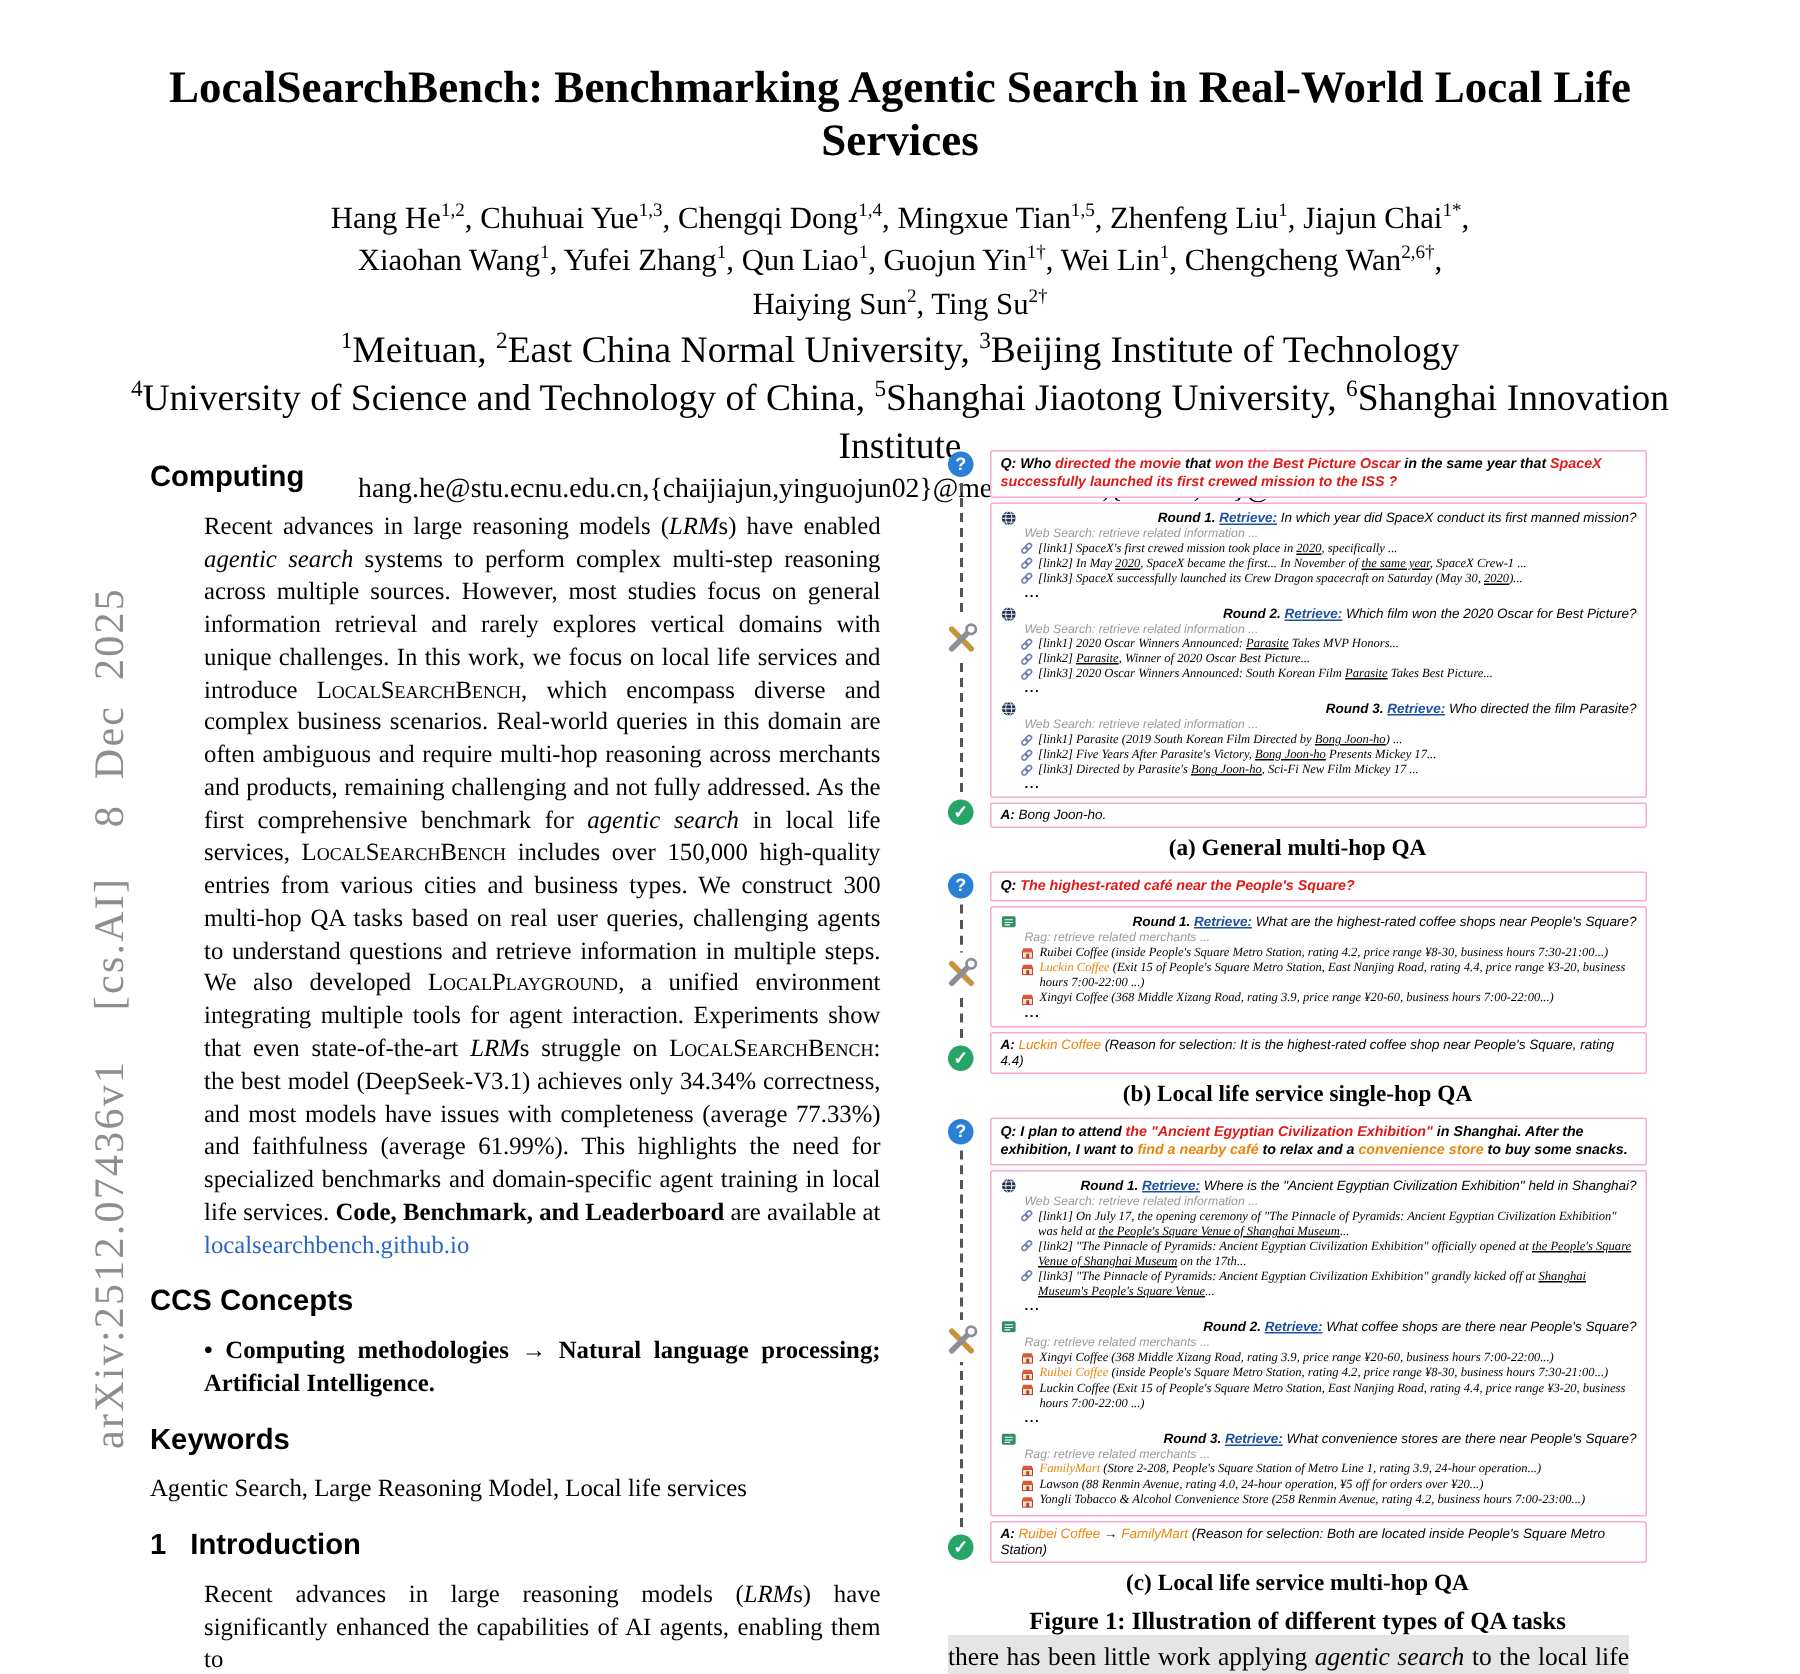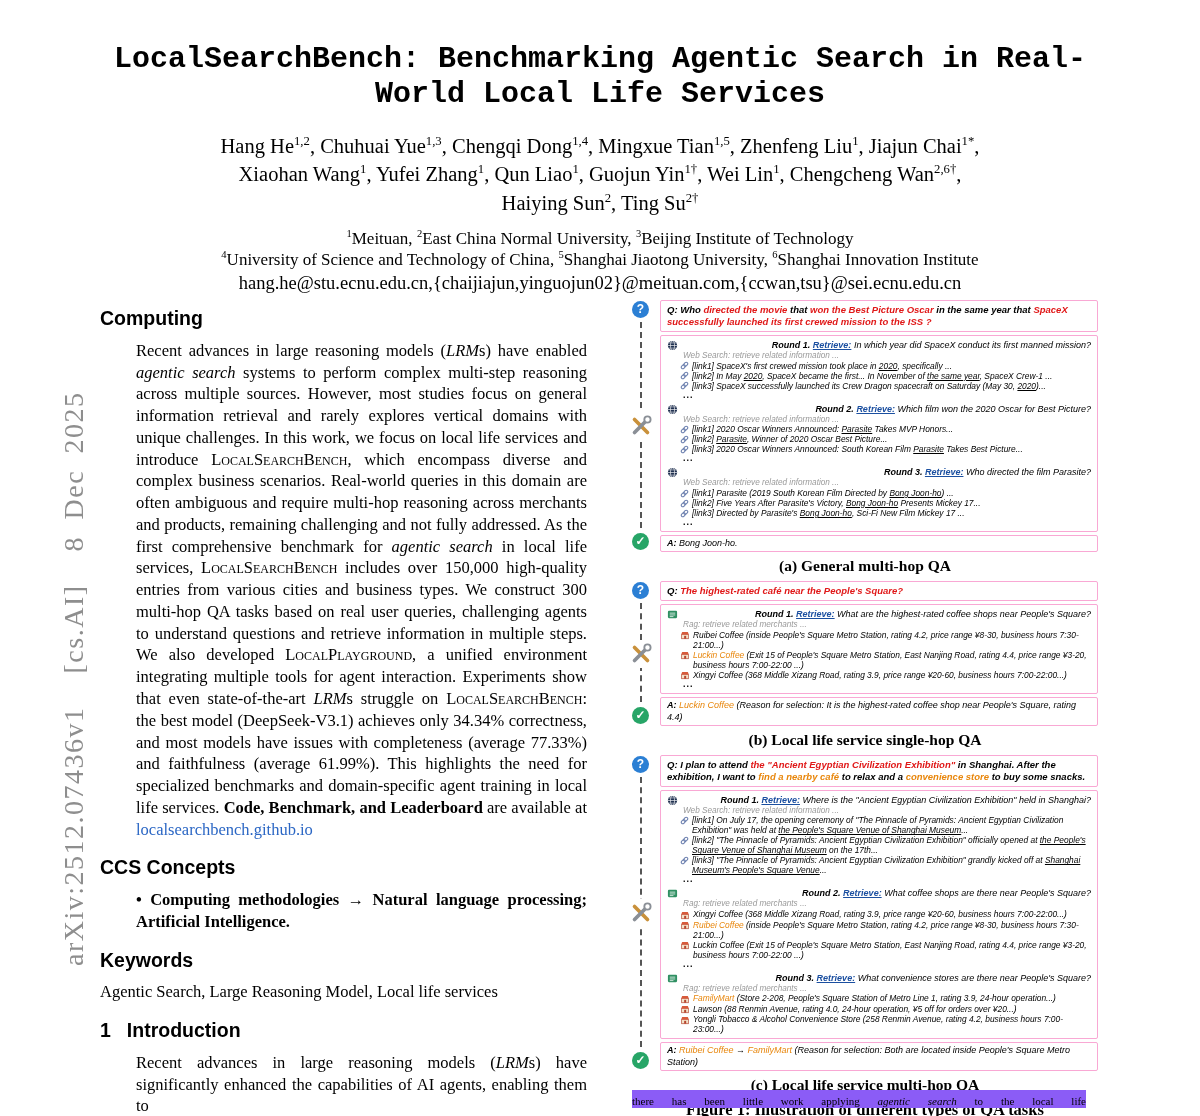--- a/index.html
+++ b/index.html
@@ -7,23 +7,23 @@
   .page { position:relative; width:1200px; height:1116px; background:#fff; overflow:hidden;
           font-family:"Liberation Serif", serif; color:#000; }
 
   
   .watermark { position:absolute; left:26px; top:1032px; transform:rotate(-90deg); transform-origin:0 0;
                white-space:pre; font-family:"Liberation Serif", serif; font-size:28px; color:#8e8e8e;
                letter-spacing:1.5px; word-spacing:8px; }
 
   
   .header { position:absolute; top:42px; left:75px; width:1050px; text-align:center; }
-  .title  { font-family:Liberation Mono, monospace; font-weight:700; font-size:30px; line-height:1.16; }
+  .title  { font-family:Liberation Serif, serif; font-weight:700; font-size:30px; line-height:1.16; }
   .authors{ margin-top:20px; font-size:20.5px; line-height:1.4; }
-  .affil  { margin-top:10px; font-size:17px; line-height:1.28; }
+  .affil  { margin-top:0; font-size:25px; line-height:1.28; }
   .emails { margin-top:2px; font-size:18.5px; }
   .sup { vertical-align:super; font-size:62%; line-height:0;font-family:Liberation Serif, serif; }
 
   
   .col-left { position:absolute; top:302px; left:100px; width:487px; font-size:16.5px; line-height:1.32; }
   .col-left h2 { font-family:"Liberation Sans", sans-serif; font-size:19.5px; font-weight:700; margin:15px 0 8px; }
   .col-left h2:first-child { margin-top:4px; }
   .just { text-align:justify;margin-left:36px; }
   .secnum { margin-right:16px; }
 
@@ -49,29 +49,29 @@
   .qbox,.cbox,.abox { border:1px solid #f9a8d4; border-radius:2px; background:#fff;
                       font-family:"Liberation Sans", sans-serif; }
   .qbox { padding:3px 6px; font-size:9.5px; line-height:1.25; font-weight:700; font-style:italic; }
   .abox { padding:2px 6px; font-size:9px;  line-height:1.25; font-style:italic; }
   .cbox { padding:4px 6px; font-size:8.4px; line-height:1.19; }
   .round { margin-bottom:4px; }
   .round:last-child { margin-bottom:0; }
   .r-head { display:flex; gap:19px; align-items:flex-start; font-size:9px;justify-content:space-between; }
   .r-head-text { font-style:italic; }
   .r-src { color:#9a9a9a; font-style:italic; margin-left:16px; font-size:8.2px; }
-  .r-row { display:flex; gap:3px; margin-left:13px; align-items:flex-start; }
+  .r-row { display:flex; gap:3px; margin-left:13px; align-items:flex-start;font-family:Liberation Serif, serif; }
   .r-text { font-style:italic; min-width:0; }
   .r-more { margin-left:16px; font-weight:700; letter-spacing:1px; font-size:9px; line-height:1; }
   .ic { flex:none; line-height:0; display:inline-block; }
   .ic-head { margin-top:0px; } .ic-row { margin-top:0.5px; }
   .subcap { text-align:center; font-weight:700; font-size:15.5px; font-family:"Liberation Serif", serif; margin:5px 0 6px; }
   .figcap { text-align:center; font-weight:700; font-size:16.5px; font-family:"Liberation Serif", serif; margin-top:3px; }
-  .right-para { position:absolute; top:790px; left:0; right:12px; background:#8b5cf6; padding-top:4px;
-                font-size:11px; line-height:1.3; text-align:justify; text-align-last:justify; }
+  .right-para { position:absolute; top:790px; left:0; right:12px; background:#e5e5e5; padding-top:4px;
+                font-size:17px; line-height:1.3; text-align:justify; text-align-last:justify; }
 </style>
 </head>
 <body>
 
 <div class="page">
 
   <div class="watermark">
     <span>arXiv:2512.07436v1  [cs.AI]  8 Dec 2025</span>
   </div>
 

